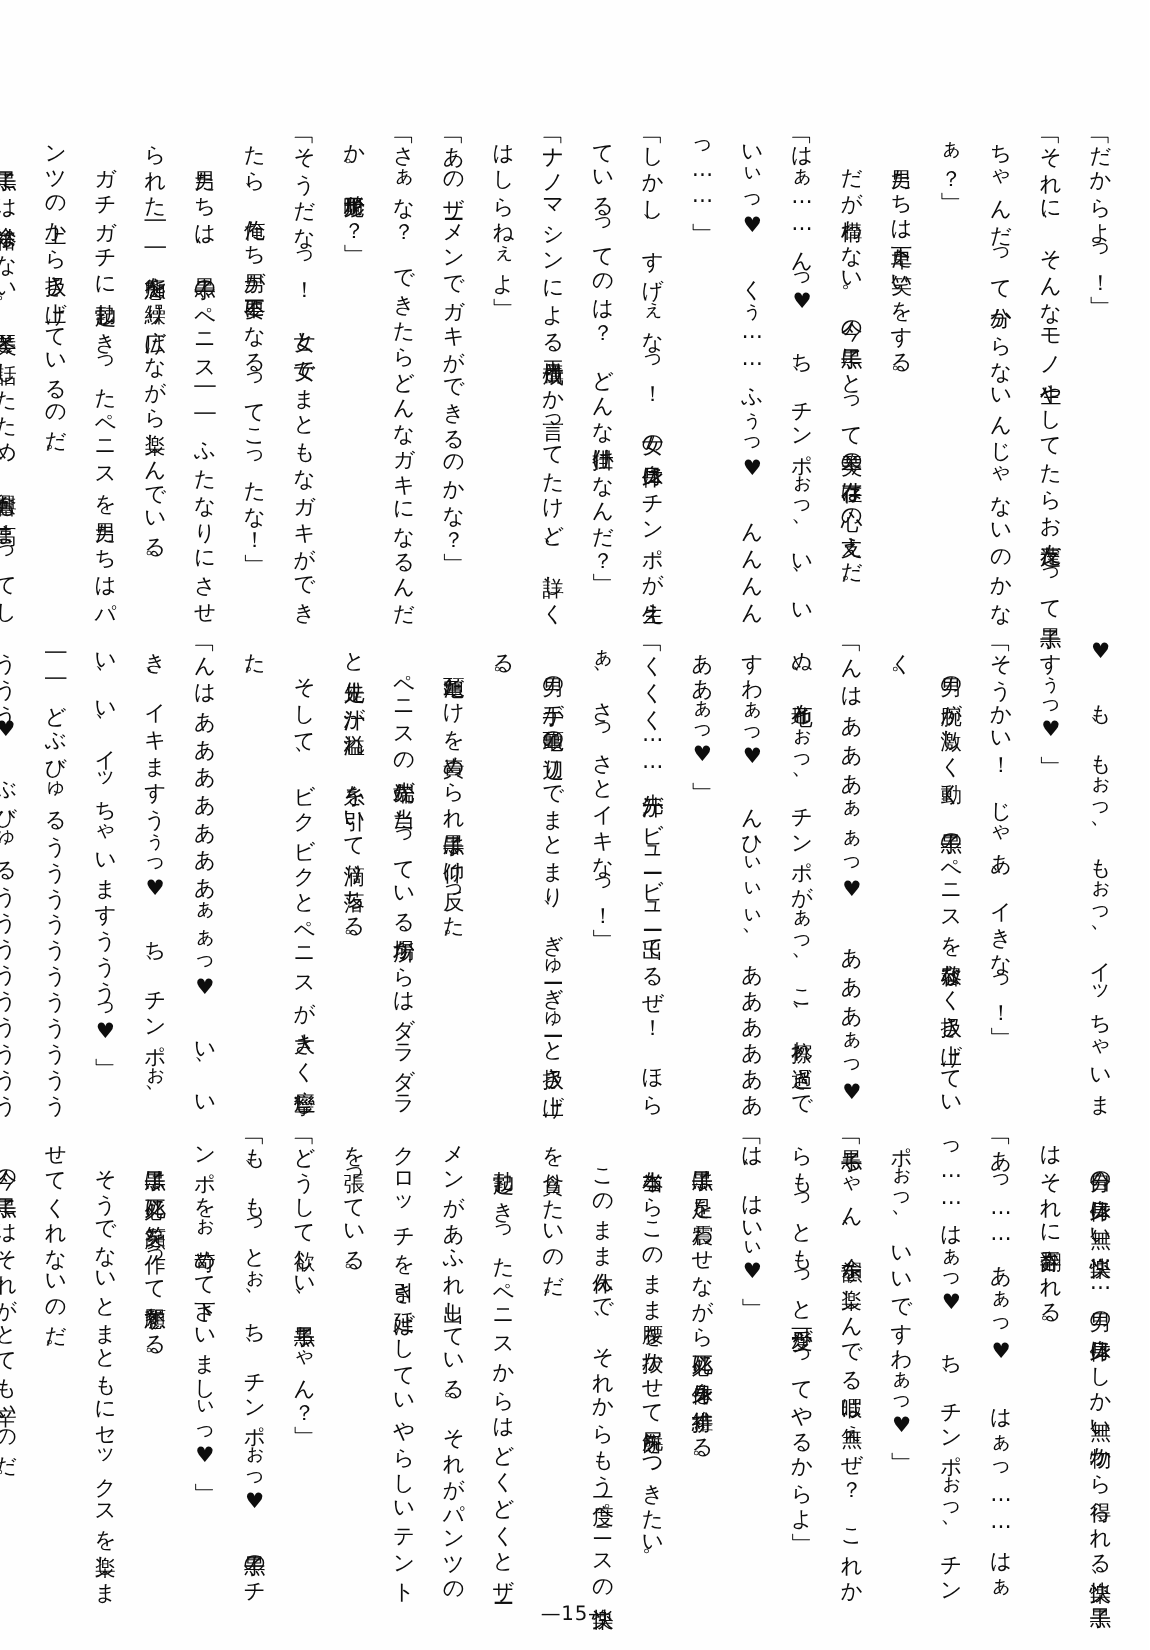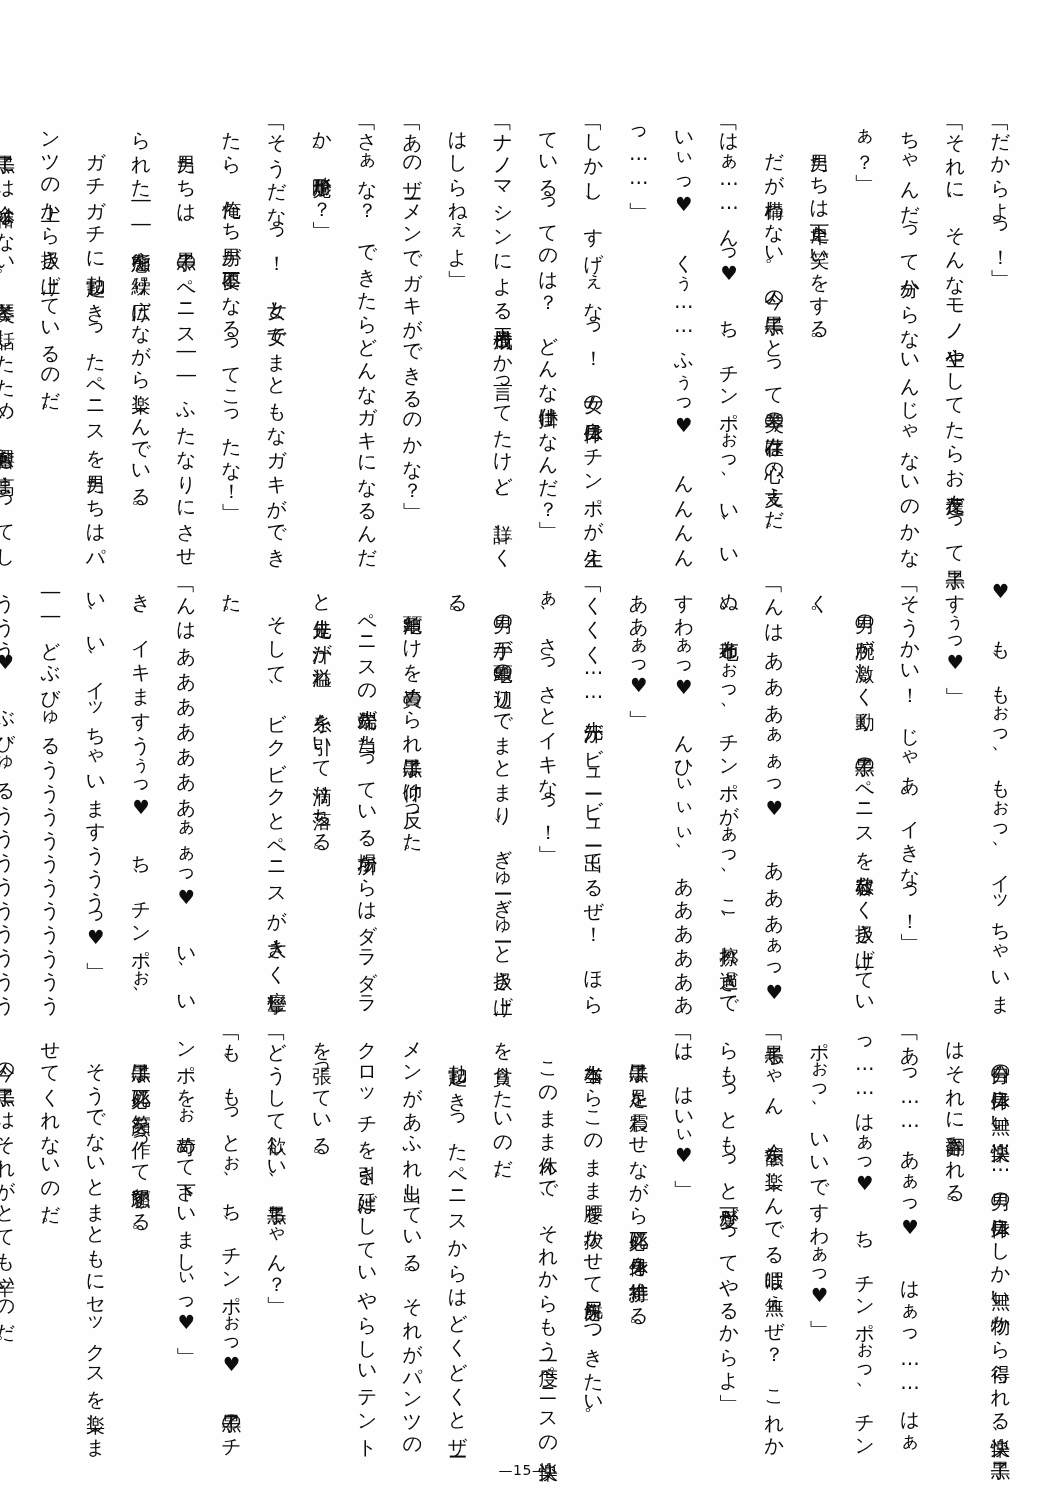--- a/index.html
+++ b/index.html
@@ -54,21 +54,21 @@
     height: 420px;
     width: 920px;
   }
 
   .page-number {
     position: absolute;
     left: 0;
     right: 0;
     bottom: 22px;
     text-align: center;
-    font-size: 14px;
+    font-size: 18px;
     letter-spacing: 0.04em;
     color: #111111;
     font-family: "DejaVu Sans", "Liberation Sans", sans-serif;
   }
 </style>
 </head>
 <body>
 
 <div id="page">
 

